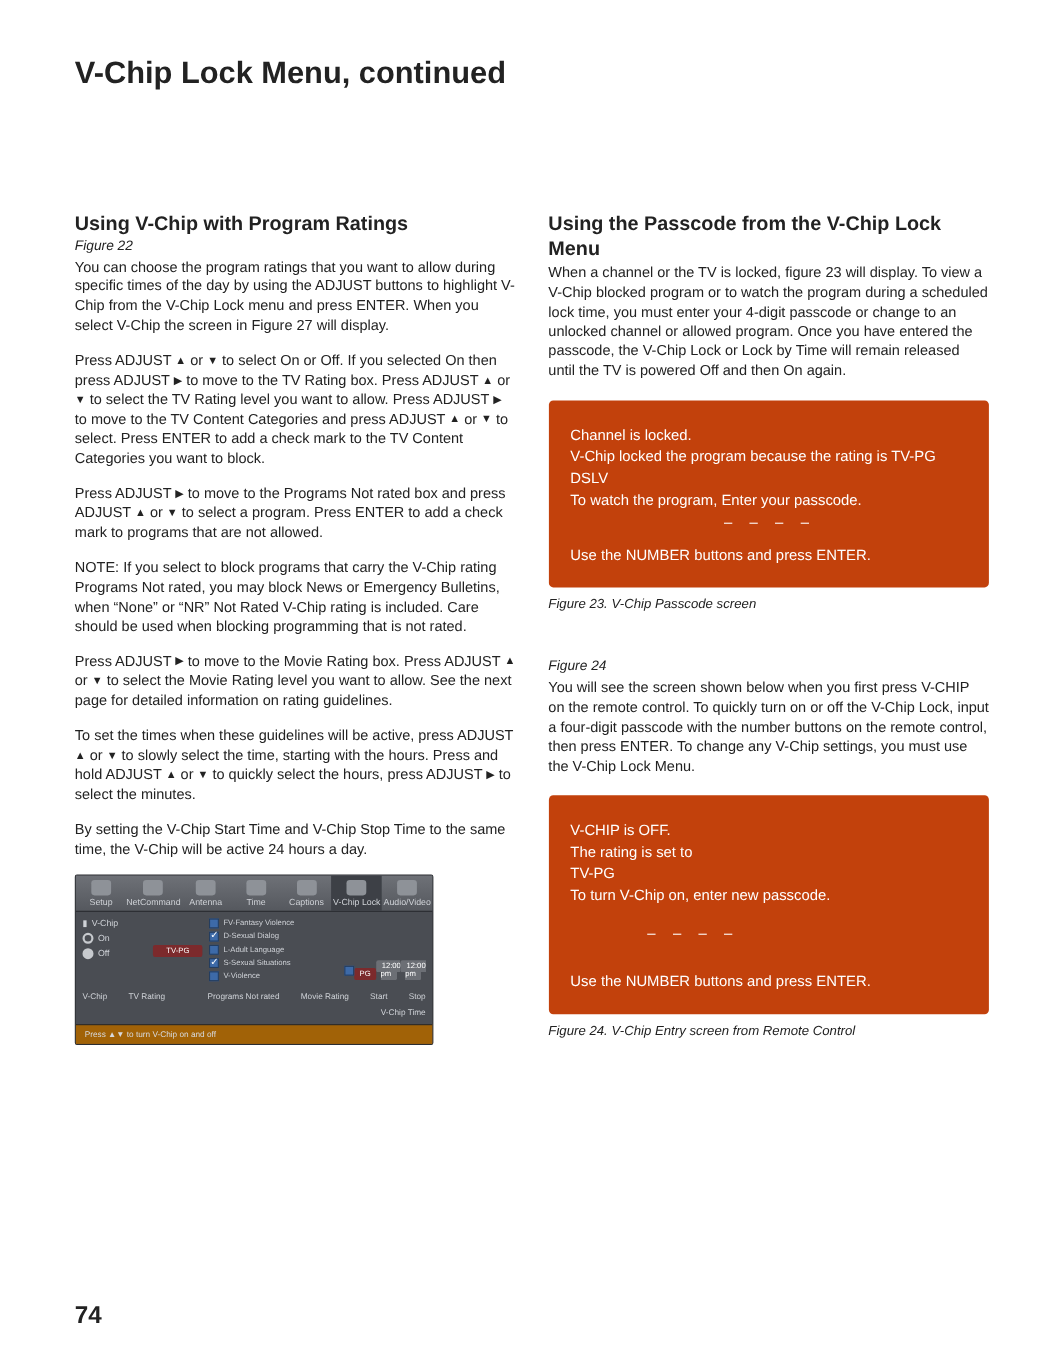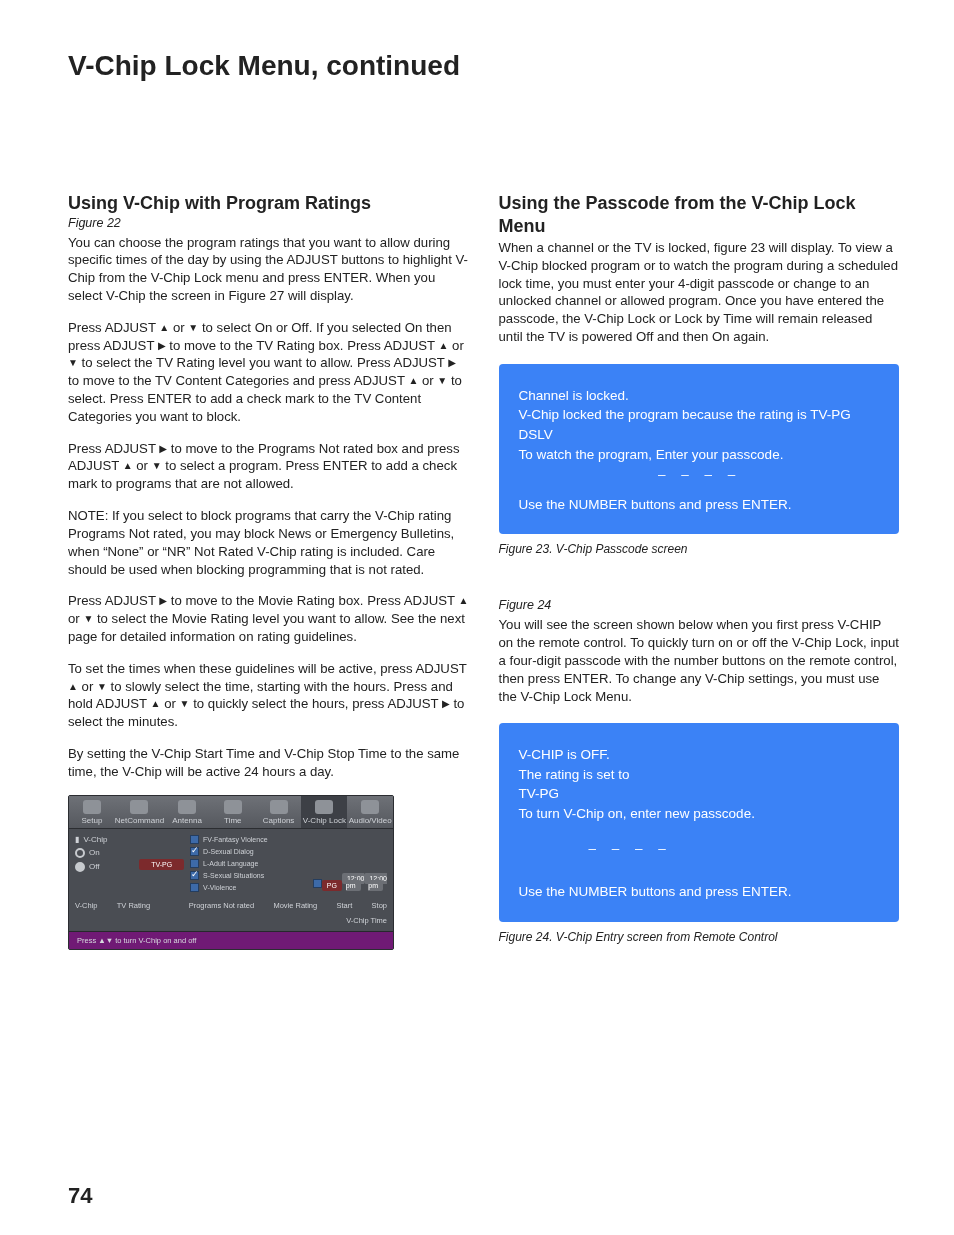--- a/index.html
+++ b/index.html
@@ -39,21 +39,21 @@
     margin-bottom: 14px;
   }
   .sym { display:inline-block; font-size:10px; vertical-align:1px; }
   .fig-caption {
     font-style: italic;
     font-size: 12px;
     margin-top: 8px;
   }
   
   .osd {
-    background:#3b82f6;
+    background:#c2410c;
     color:#fff;
     padding:22px 18px 20px 20px;
     font-size:13.5px;
     line-height:1.45;
     border-radius:4px;
     margin: 18px 0 8px 0;
   }
   .osd .dashes { text-align:center; letter-spacing:6px; margin:1px 0 10px 0; }
   .osd .bottom-line { margin-top:10px; }
   .osd-gap { height:14px; }
@@ -96,21 +96,21 @@
   .radio.on { background:#c7cace; }
   .pill { background:#7c2a2c; color:#fff; font-size:7px; padding:2px 5px; border-radius:2px; }
   .pill.grey { background:#6c6f75; }
   .chk-col { width:120px; }
   .chk-item { display:flex; align-items:center; gap:4px; margin-bottom:3px; font-size:7px; }
   .chk { width:9px;height:9px;background:#3d6aa8;border:1px solid #243d5f; position:relative; }
   .chk.on::after { content:"✓"; position:absolute; top:-3px; left:0; font-size:9px; color:#fff; }
   .right-col { flex:1; display:flex; justify-content:space-between; align-items:flex-end; padding-bottom:6px; }
   .rlabel { font-size:7px; text-align:center; }
   .menu-bottom {
-    background:#701a75;
+    background:#a16207;
     font-size:7.5px;
     padding:4px 8px;
     color:#d7dadf;
     border-top:1px solid #26282c;
   }
   .below-labels {
     display:flex;
     font-size:7.5px;
     color:#cfd2d7;
     padding:2px 6px 6px 6px;

